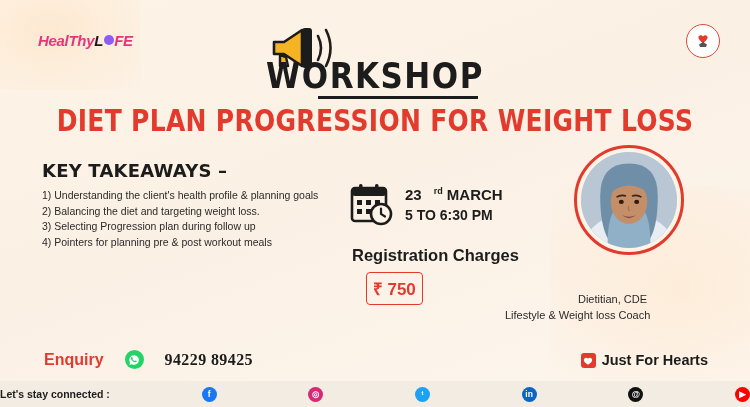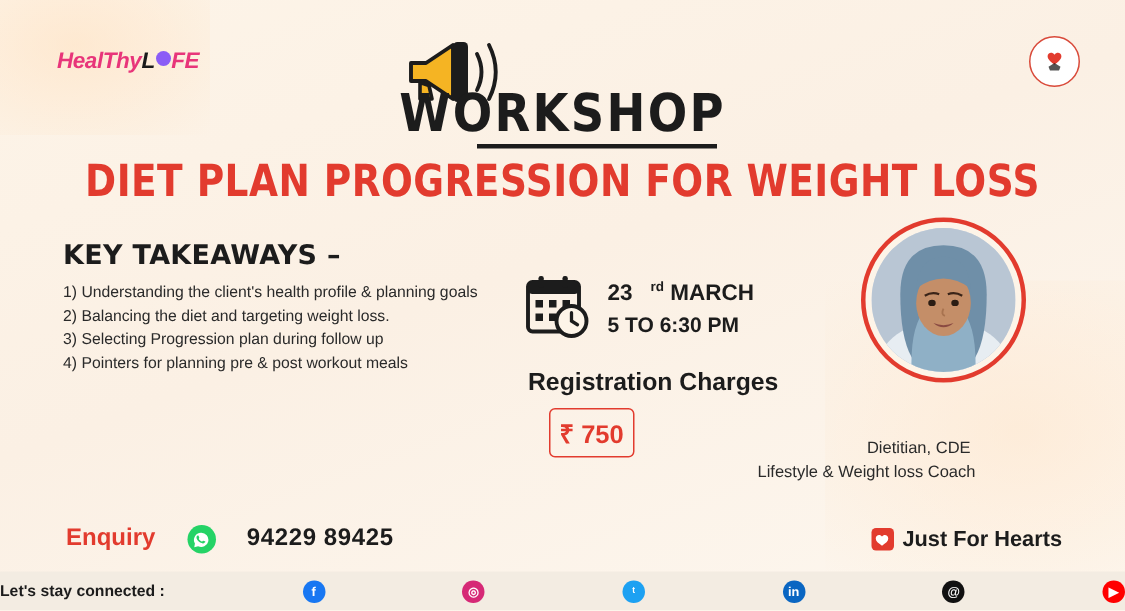--- a/index.html
+++ b/index.html
@@ -120,33 +120,33 @@
     text-align: center; font-size: 11px; color: #2a2a2a;
   }
   .sp-role2 {
     position: absolute; right: 30px; top: 309px; width: 215px;
     text-align: left; font-size: 11px; color: #2a2a2a;
   }
 
   
   .enquiry {
     position: absolute; left: 44px; top: 350px;
-    display: flex; gap: 21px;
+    display: flex; align-items: center; gap: 21px;
   }
   .enq-label { color: #e23b2e; font-weight: bold; font-size: 16px; }
   .wa {
     width: 19px; height: 19px; border-radius: 50%; background: #25d366;
     display:flex; align-items:center; justify-content:center;
   }
-  .enq-num { color: #1c1c1c; font-weight: bold; font-size: 16px; letter-spacing: 0.4px;}
+  .enq-num { color: #1c1c1c; font-weight: bold; font-size: 16px; letter-spacing: 0.4px; font-family: Liberation Serif, serif;}
 
   
   .jfh {
     position: absolute; right: 42px; top: 352px;
-    display: flex; align-items: flex-start; gap: 6px;
+    display: flex; align-items: flex-end; gap: 6px;
   }
   .jfh-icon { width: 15px; height: 15px; border-radius: 3px; background: #e23b2e;
     display:flex; align-items:center; justify-content:center;}
   .jfh-text { font-weight: bold; font-size: 14.5px; color: #1c1c1c; }
 
   
   .footer {
     position: absolute; left: 0; right: 0; bottom: 0; height: 26px;
     background: #f3ece2;
     display: flex; align-items: center; justify-content: space-between; gap: 7px;

